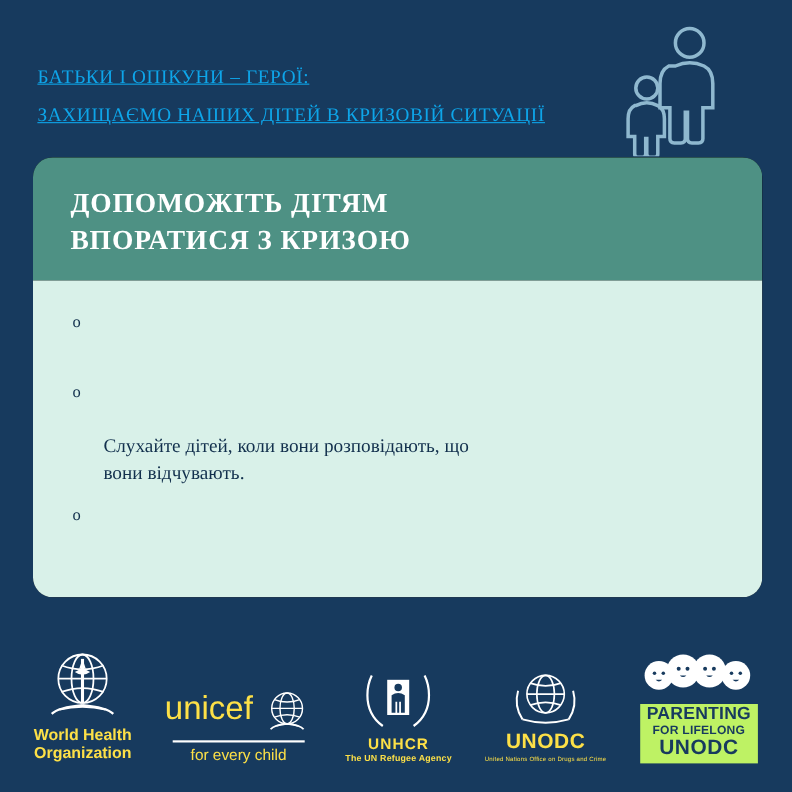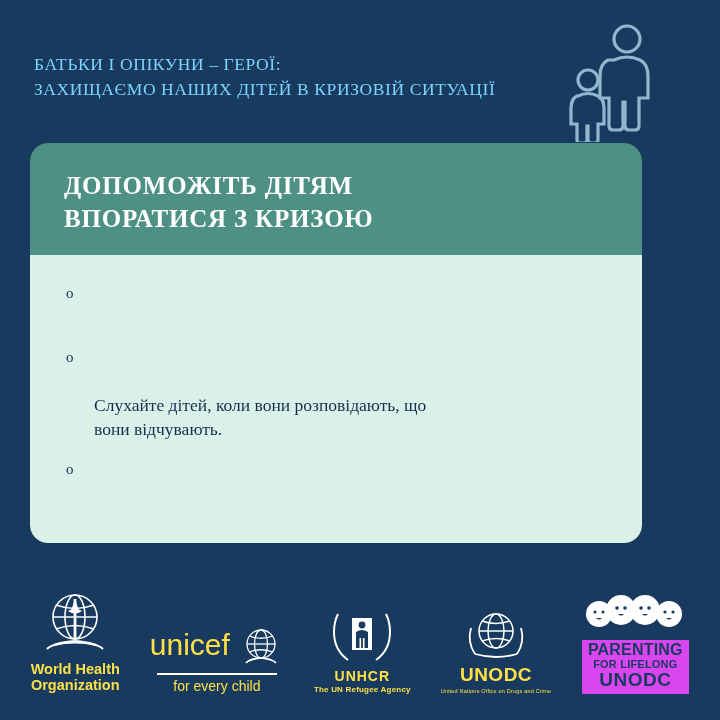--- a/index.html
+++ b/index.html
@@ -20,43 +20,44 @@
 
   
   .header {
     position: absolute;
     top: 52px;
     left: 34px;
     right: 34px;
     height: 90px;
   }
   .header-title {
-    color: #7dd3fc;
+    color: #0ea5e9;
     font-family: "Liberation Serif", serif;
     font-size: 17.5px;
     letter-spacing: 0.6px;
-    line-height: 25px;
+    line-height: 35px;
     white-space: pre-line;
     font-weight: 400;
     max-width: 520px;
+    text-decoration: underline;
   }
   .header-logo {
     position: absolute;
     top: -30px;
     right: 20px;
     width: 110px;
     height: 120px;
   }
 
   
   .card {
     position: absolute;
     left: 30px;
     top: 143px;
-    width: 612px;
+    width: 663px;
     height: 400px;
     border-radius: 18px;
     overflow: hidden;
     background: #000000;
     box-shadow: 0 0 0 0 rgba(0,0,0,0);
   }
   .card-head {
     background: #4e9184;
     padding: 26px 34px 22px 34px;
     height: 112px;
@@ -125,21 +126,21 @@
     line-height: 1.15;
     white-space: pre-line;
   }
   .who .txt { font-size: 14.5px; font-weight: 700; margin-top: 4px; }
   .unicef .txt { font-size: 14px; margin-top: 3px; font-weight: 400; }
   .unhcr .txt1 { font-size: 14px; font-weight: 700; letter-spacing: 1px; margin-top: 2px;}
   .unhcr .txt2 { font-size: 8px; font-weight: 700; letter-spacing: .2px; margin-top: 1px;}
   .unodc .txt1 { font-size: 19px; font-weight: 700; letter-spacing: .5px; margin-top: 2px;}
   .unodc .txt2 { font-size: 5.5px; letter-spacing: .2px; margin-top: 2px;}
   .plh-box {
-    background: #d946ef;
+    background: #bef264;
     color: #173a5e;
     padding: 2px 6px 4px 6px;
     text-align: center;
     font-family: "Liberation Sans", sans-serif;
     font-weight: 700;
     line-height: 1.05;
     margin-top: 2px;
   }
   .plh-1 { font-size: 16px; letter-spacing: .2px;}
   .plh-2 { font-size: 11px; letter-spacing: .2px;}

